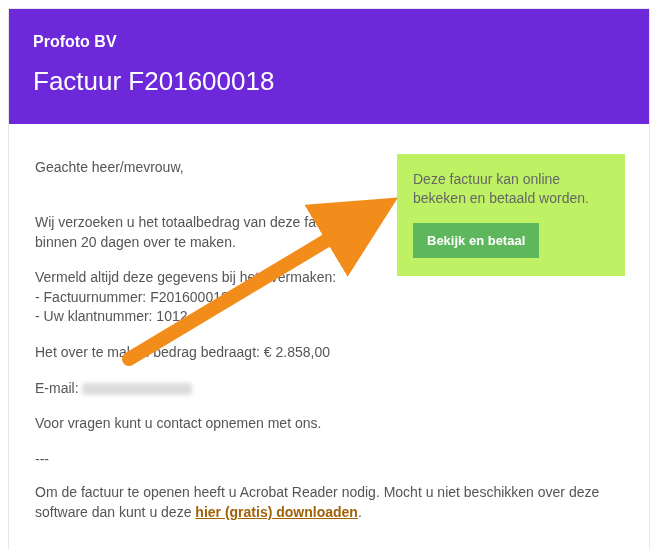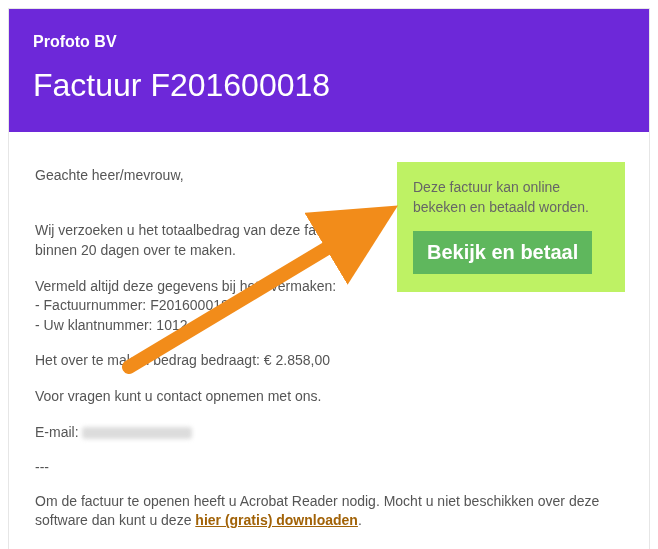--- a/index.html
+++ b/index.html
@@ -22,21 +22,21 @@
     background: #6d28d9;
     color: #ffffff;
     padding: 22px 24px 24px 24px;
   }
   .header .company {
     font-size: 16px;
     font-weight: bold;
     margin-bottom: 10px;
   }
   .header .title {
-    font-size: 32px;
+    font-size: 26px;
     font-weight: normal;
     margin: 0;
   }
   .body {
     padding: 34px 26px 28px 26px;
     position: relative;
   }
   .sidebar-box {
     position: absolute;
     top: 30px;
@@ -48,21 +48,21 @@
   }
   .sidebar-box .info {
     color: #666666;
     margin-bottom: 14px;
   }
   .cta-button {
     display: inline-block;
     background: #5fb75d;
     color: #ffffff;
     font-weight: bold;
-    font-size: 20px;
+    font-size: 13px;
     padding: 10px 14px;
     border: none;
     cursor: pointer;
   }
   .msg {
     width: 330px;
   }
   .msg p {
     margin: 0 0 16px 0;
   }
@@ -114,24 +114,24 @@
       <p>
         <br>
         <span>Wij verzoeken u het totaalbedrag van deze factuur binnen 20 dagen over te maken.</span>
       </p>
       <p>
         <span>Vermeld altijd deze gegevens bij het overmaken:</span><br>
         <span>- Factuurnummer: F201600018</span><br>
         <span>- Uw klantnummer: 1012</span>
       </p>
       <p>Het over te maken bedrag bedraagt: € 2.858,00</p>
-      <p>Voor vragen kunt u contact opnemen met ons.</p>
       <p>
         <span>E-mail: </span><span class="blur"></span>
       </p>
+      <p>Voor vragen kunt u contact opnemen met ons.</p>
     </div>
 
     <div class="full">
       <p>---</p>
       <p class="footnote">
         <span>Om de factuur te openen heeft u Acrobat Reader nodig. Mocht u niet beschikken over deze software dan kunt u deze </span><a href="#">hier (gratis) downloaden</a><span>.</span>
       </p>
     </div>
 
     <svg class="arrow-overlay" viewBox="0 0 320 190">

